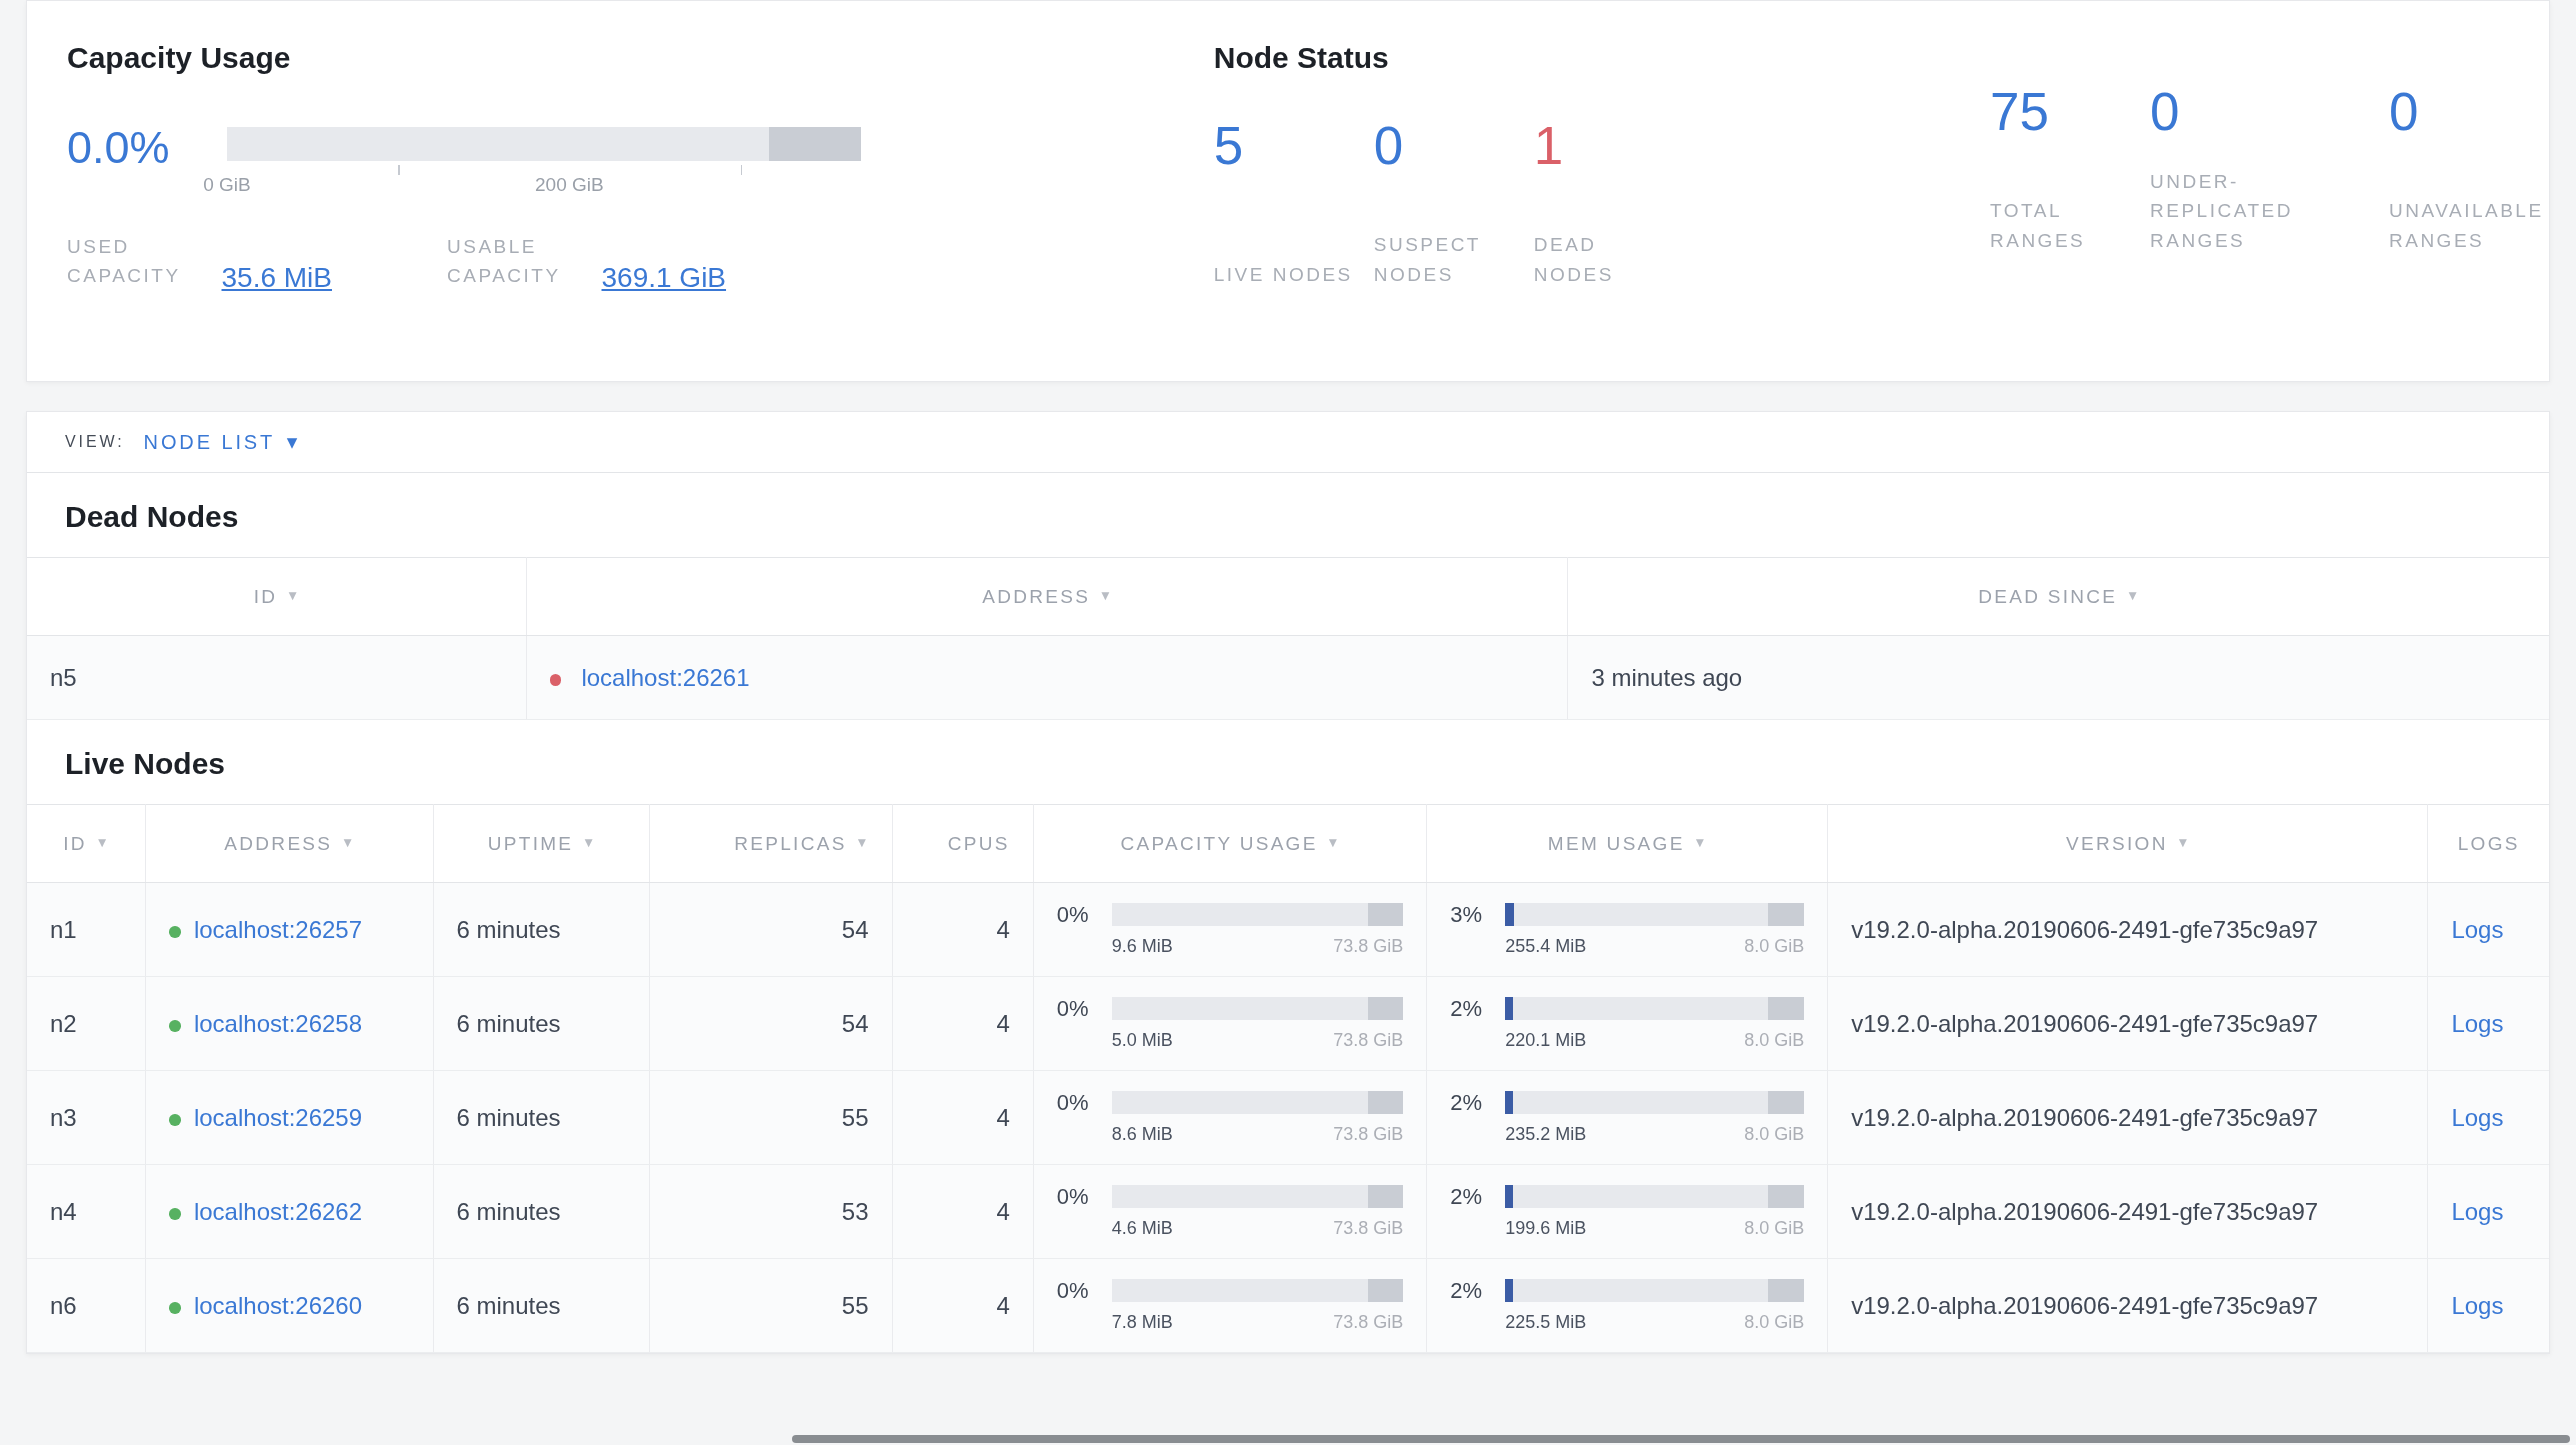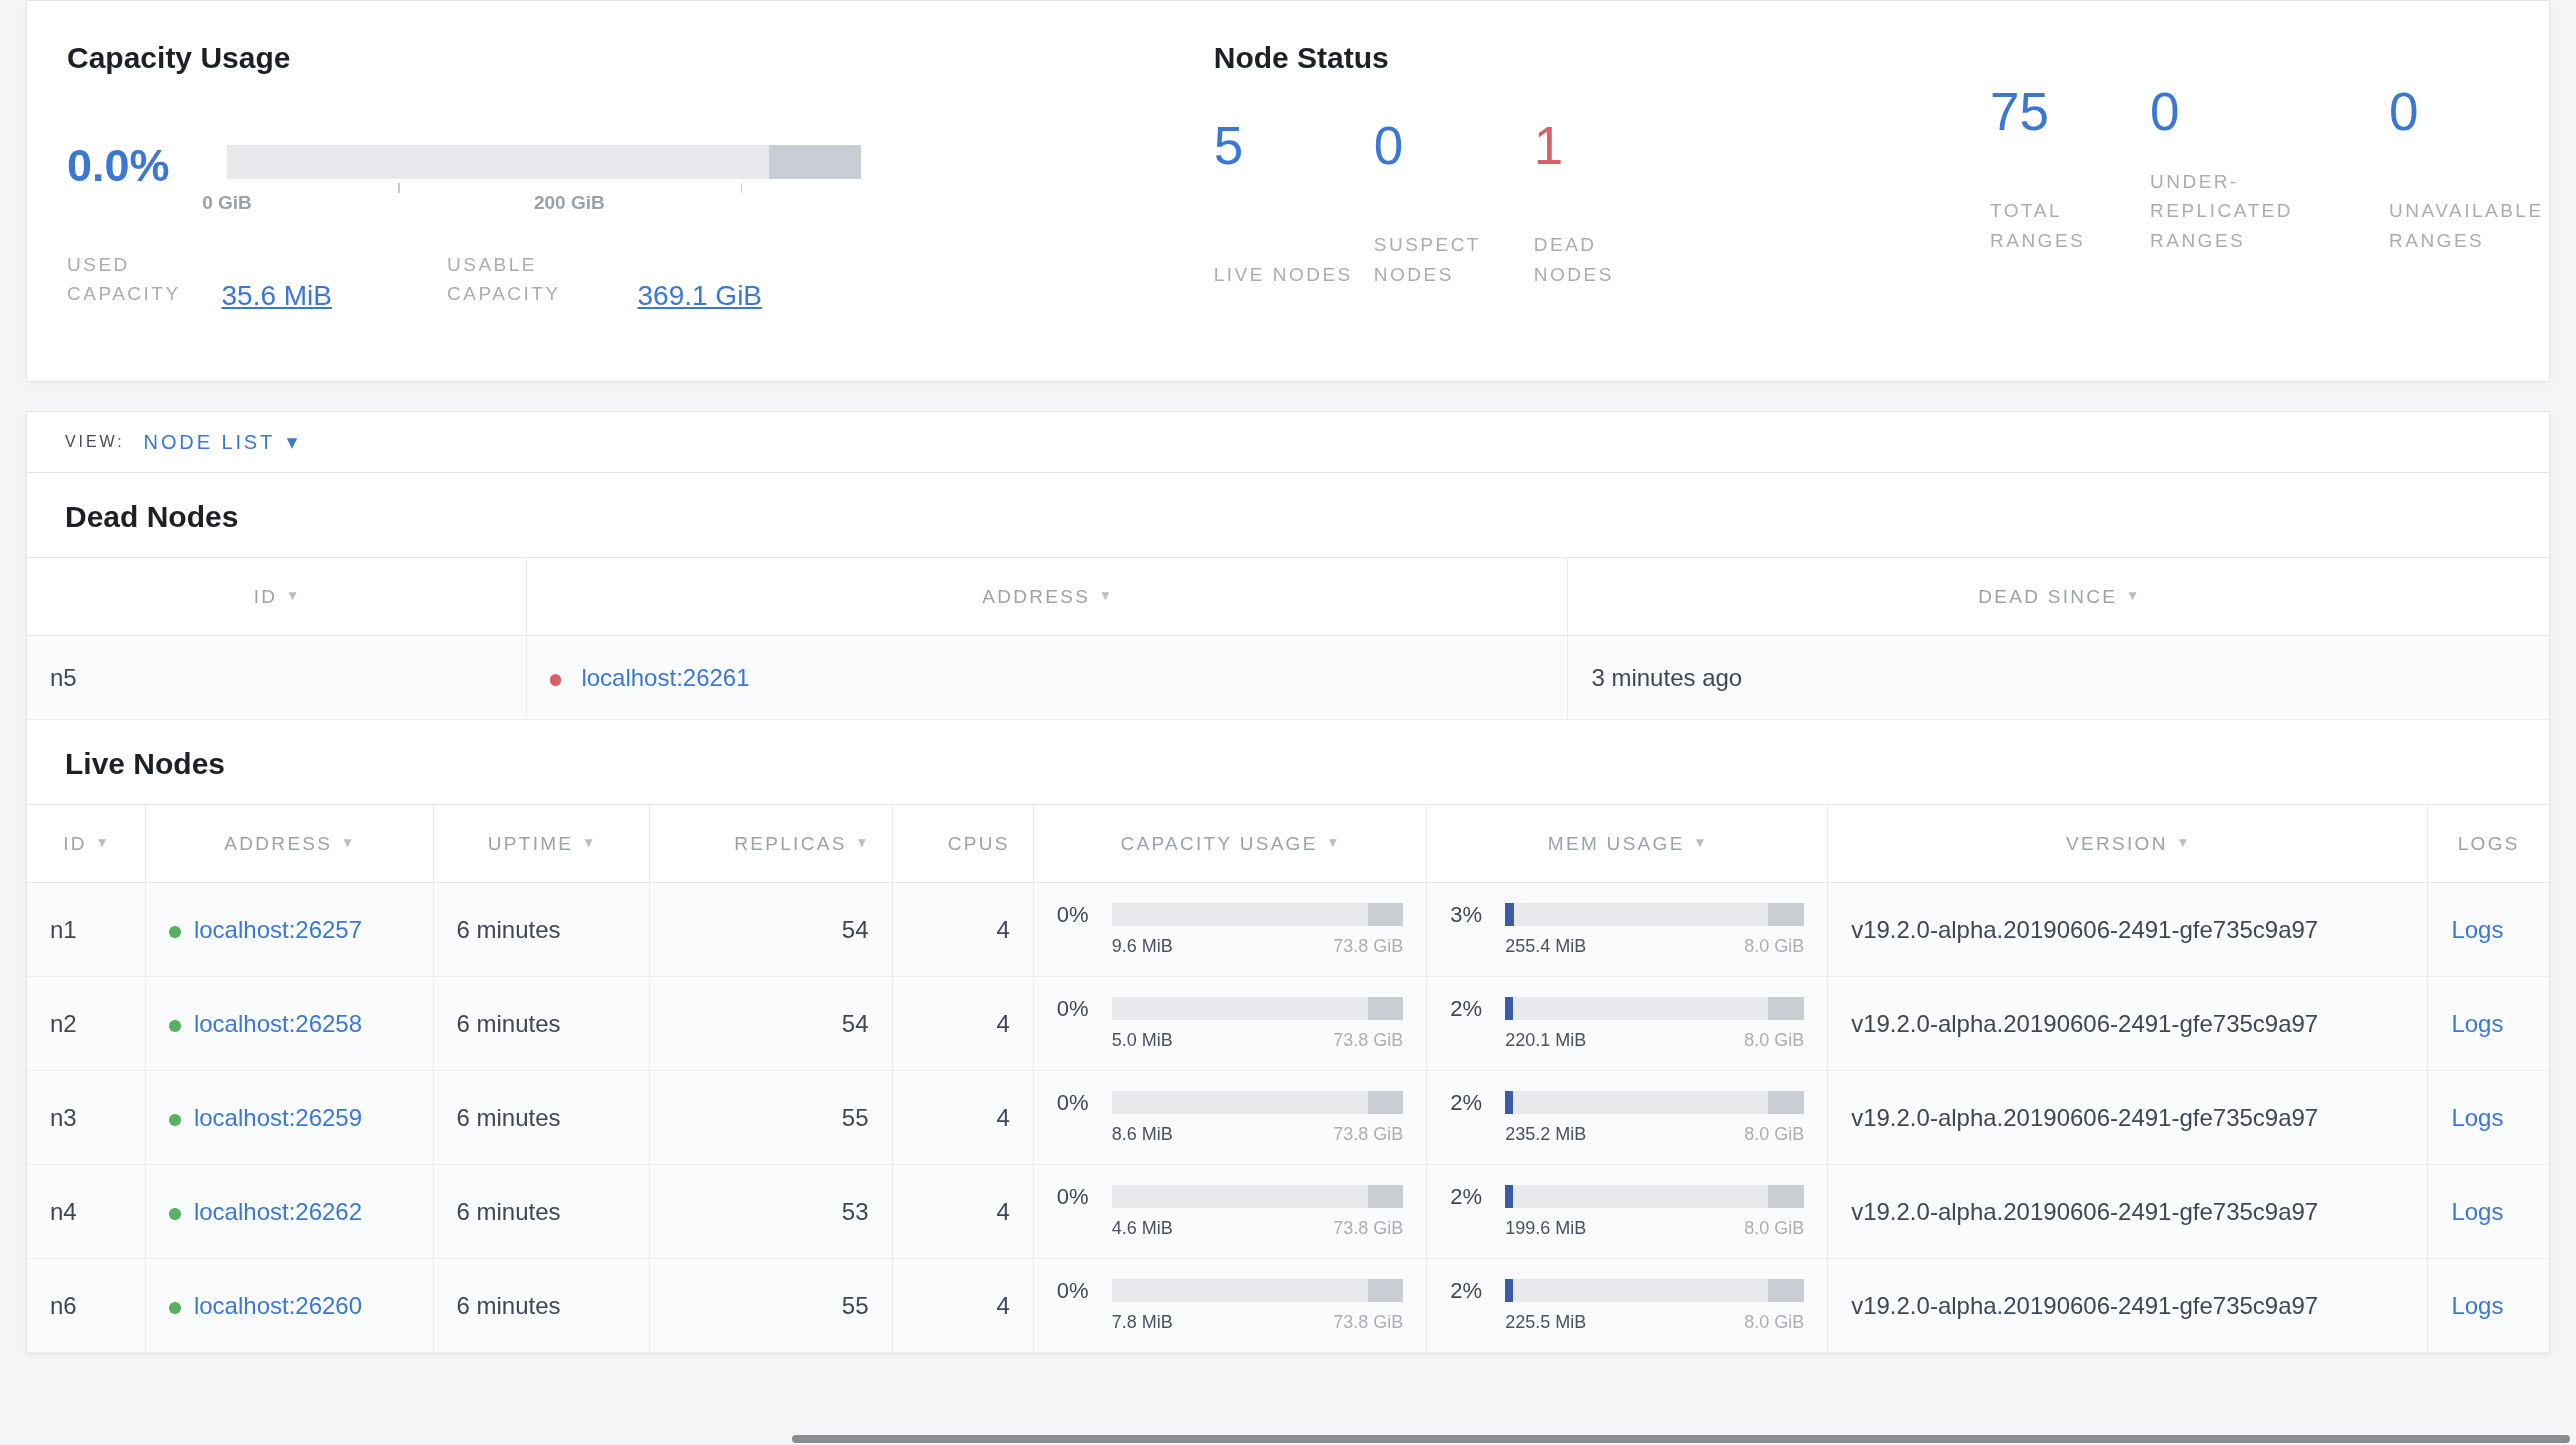--- a/index.html
+++ b/index.html
@@ -9,32 +9,32 @@
   .page-title{font-size:35px;font-weight:bold;letter-spacing:8.6px;color:#14171d;padding:29px 0 23px 3.8px;}
 
   
   .summary-card{background:#fff;border:1px solid #e7e8eb;box-shadow:0 1.9px 4.8px rgba(0,0,0,.05);display:flex;height:382px;}
   .summary-section{padding:40px 0 0 40px;}
   .cap-section{width:45.8%;}
   .node-section{width:31%;}
   .repl-section{flex:1;}
   .summary-section h2{font-size:30px;font-weight:bold;color:#1d2127;}
 
-  .cap-gauge{display:flex;margin-top:68px;font-weight:bold;}
+  .cap-gauge{display:flex;margin-top:50px;}
   .cap-pct{font-size:45px;color:#3a78d4;line-height:1;width:160px;}
   .cap-bar-col{width:634px;}
   .big-bar{height:34px;background:#e7e9ed;position:relative;margin-top:1.9px;}
   .big-bar .fill,.bar .fill{position:absolute;left:0;top:0;bottom:0;background:#3b5ca5;width:0;}
   .big-bar::after{content:"";position:absolute;top:0;bottom:0;right:0;width:14.5%;background:#c9cdd4;}
   .axis{position:relative;height:46px;}
   .tick{position:absolute;top:3.8px;width:1.9px;height:10.5px;background:#c6cad1;}
   .axis-label{position:absolute;top:13.4px;transform:translateX(-50%);font-size:19px;color:#9aa0a9;white-space:nowrap;}
   .cap-values{display:flex;margin-top:25px;}
   .cap-pair{display:flex;align-items:flex-end;}
-  .cap-pair + .cap-pair{margin-left:115px;gap:36px;}
+  .cap-pair + .cap-pair{margin-left:115px;}
   .cap-label{width:145px;font-size:19px;line-height:1.55;letter-spacing:2.5px;color:#a8adb5;}
   .cap-value{font-size:28px;color:#3a78d4;margin-left:9.5px;position:relative;top:2.9px;white-space:nowrap;text-decoration:underline;}
 
   .stats{display:flex;margin-top:44px;}
   .stat{width:160px;}
   .repl-section .stat:nth-child(2){width:239px;}
   .stat-num{font-size:53px;line-height:1;color:#3a78d4;}
   .stat-num.dead{color:#da6068;}
   .stat-label{margin-top:25px;height:92px;display:flex;align-items:flex-end;}
   .stat-label span{display:block;width:145px;font-size:19px;line-height:1.55;letter-spacing:2.5px;color:#a8adb5;}

